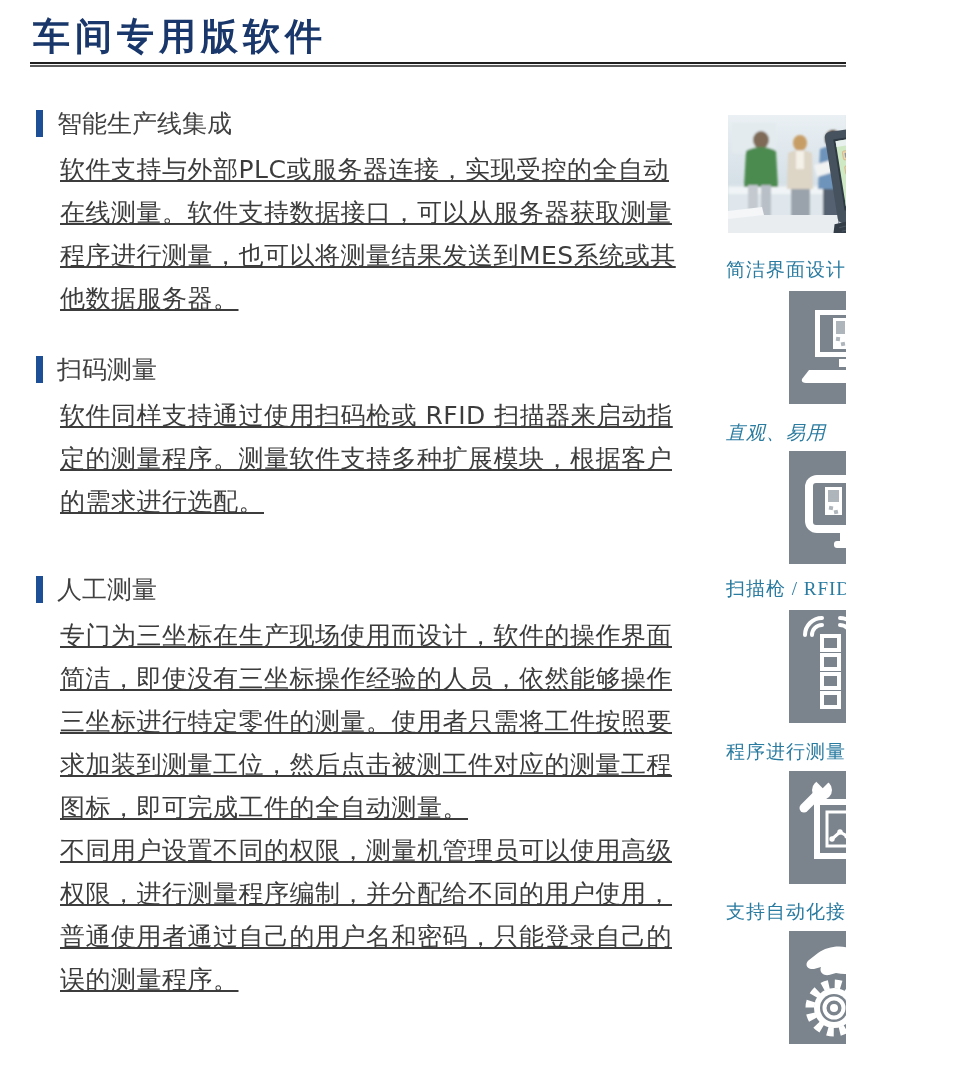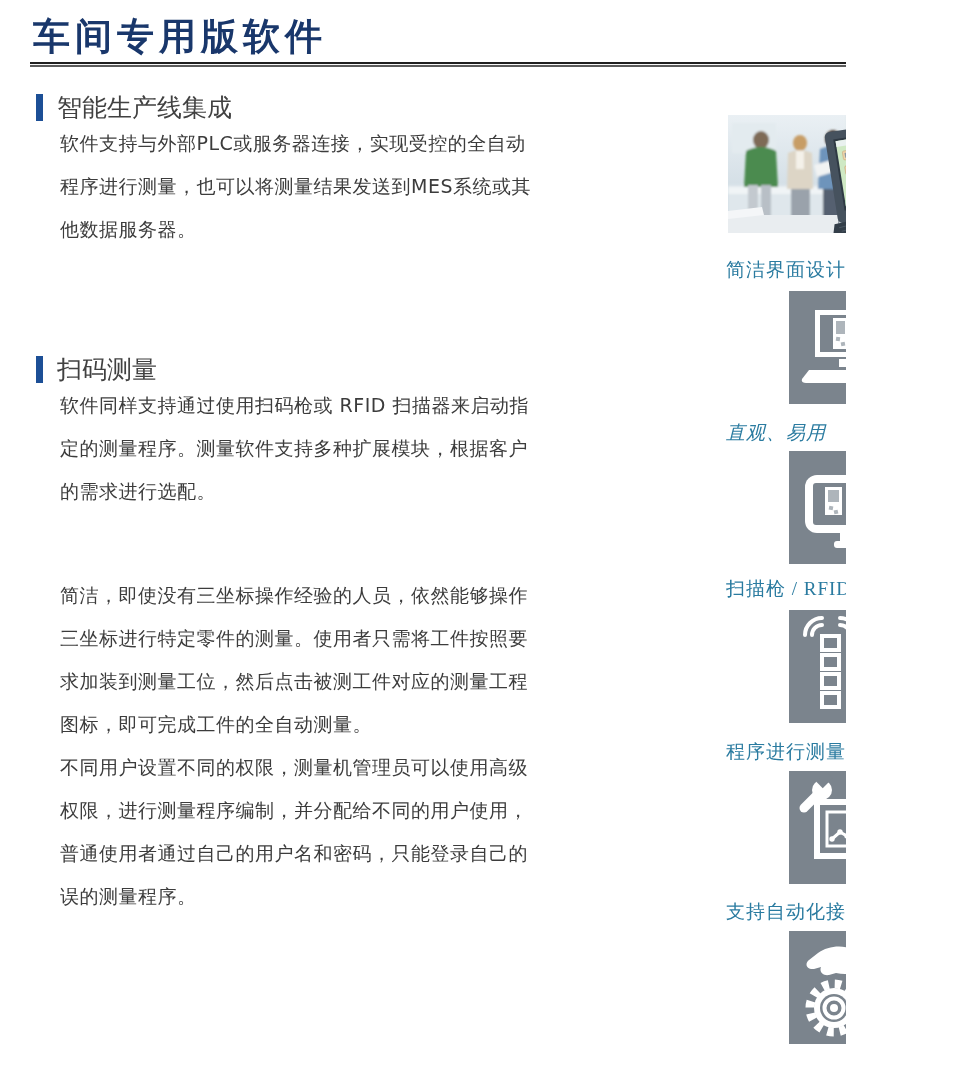--- a/index.html
+++ b/index.html
@@ -8,65 +8,71 @@
 
   .page-title{position:absolute;left:33px;top:12px;font-size:37px;font-weight:700;
     letter-spacing:5px;color:#19376b;}
   .title-rule{position:absolute;left:30px;top:62px;width:896px;height:5px;
     background:linear-gradient(#1f1f1f 0 2px,#f7f7f7 2px 3px,#5a5a5a 3px 5px);}
 
   .section{position:absolute;left:36px;width:692px;}
   .sec-heading{display:flex;align-items:center;gap:14px;height:30px;}
   .sec-bar{width:7px;height:27px;background:#1c4f96;flex:0 0 auto;}
   .sec-title{font-size:25px;color:#414141;}
-  .body-lines{padding-left:24px;font-size:19px;line-height:43px;
-    color:#3c3c3c;letter-spacing:0.5px;white-space:nowrap;}
+  .body-lines{margin-top:10px;padding-left:24px;font-size:25px;line-height:43px;
+    color:#3c3c3c;letter-spacing:0.5px;white-space:nowrap;text-decoration:underline;}
 
   .photo{position:absolute;left:728px;top:115px;width:206px;height:118px;}
   .photo svg{display:block;width:206px;height:118px;}
 
   .side-label{position:absolute;left:726px;width:241px;text-align:left;
     font-size:19px;letter-spacing:1px;color:#2a7ba0;}
   .tile{position:absolute;left:789px;width:115px;height:113px;background:#7b848d;}
   .tile svg{display:block;width:115px;height:113px;}
 </style>
 </head>
 <body>
 
 <div id="page">
 
   <div class="page-title">车间专用版软件</div>
   <div class="title-rule"></div>
 
-  <div class="section" style="top:92px;">
+  <div class="section" style="top:108px;">
     <div class="sec-heading">
       <div class="sec-bar"></div>
       <div class="sec-title">智能生产线集成</div>
     </div>
     <div class="body-lines">
       <div>软件支持与外部PLC或服务器连接，实现受控的全自动</div>
+      <div>在线测量。软件支持数据接口，可以从服务器获取测量</div>
       <div>程序进行测量，也可以将测量结果发送到MES系统或其</div>
       <div>他数据服务器。</div>
     </div>
   </div>
 
   <div class="section" style="top:354px;">
     <div class="sec-heading">
       <div class="sec-bar"></div>
       <div class="sec-title">扫码测量</div>
     </div>
     <div class="body-lines">
       <div>软件同样支持通过使用扫码枪或 RFID 扫描器来启动指</div>
       <div>定的测量程序。测量软件支持多种扩展模块，根据客户</div>
       <div>的需求进行选配。</div>
     </div>
   </div>
 
   <div class="section" style="top:574px;">
+    <div class="sec-heading">
+      <div class="sec-bar"></div>
+      <div class="sec-title">人工测量</div>
+    </div>
     <div class="body-lines">
+      <div>专门为三坐标在生产现场使用而设计，软件的操作界面</div>
       <div>简洁，即使没有三坐标操作经验的人员，依然能够操作</div>
       <div>三坐标进行特定零件的测量。使用者只需将工件按照要</div>
       <div>求加装到测量工位，然后点击被测工件对应的测量工程</div>
       <div>图标，即可完成工件的全自动测量。</div>
       <div>不同用户设置不同的权限，测量机管理员可以使用高级</div>
       <div>权限，进行测量程序编制，并分配给不同的用户使用，</div>
       <div>普通使用者通过自己的用户名和密码，只能登录自己的</div>
       <div>误的测量程序。</div>
     </div>
   </div>

